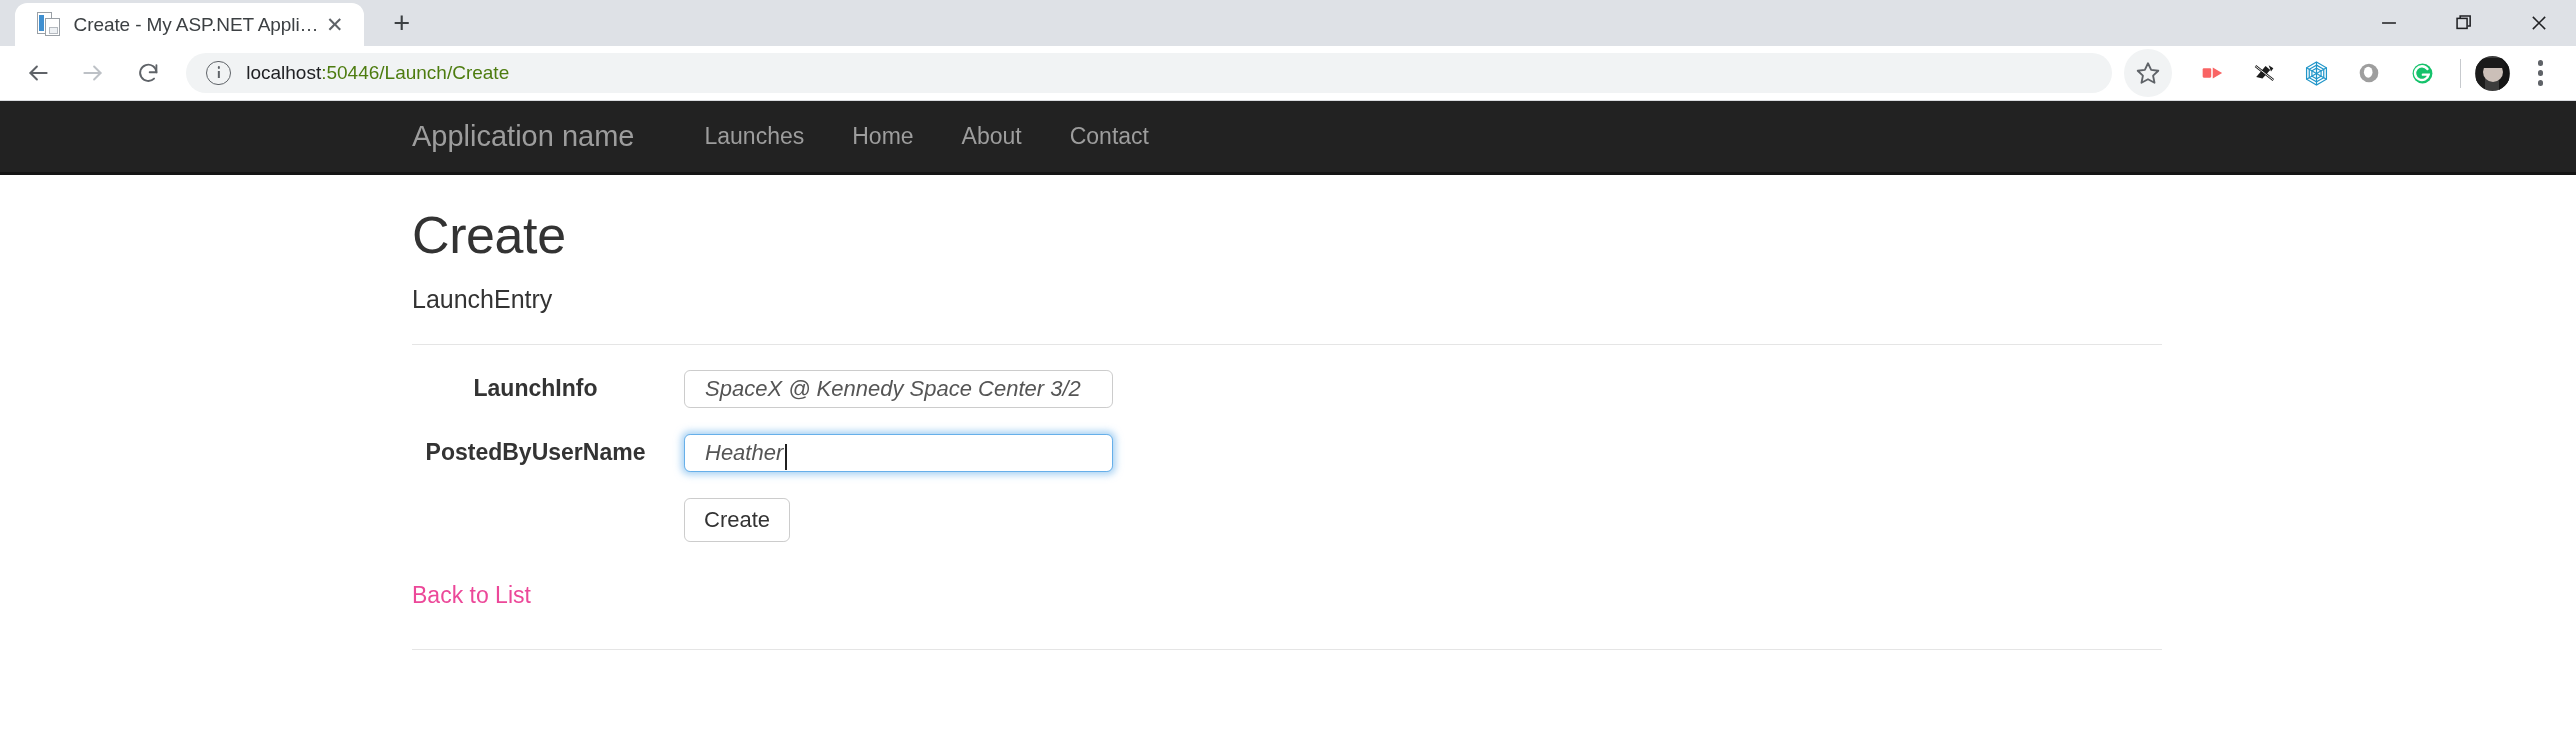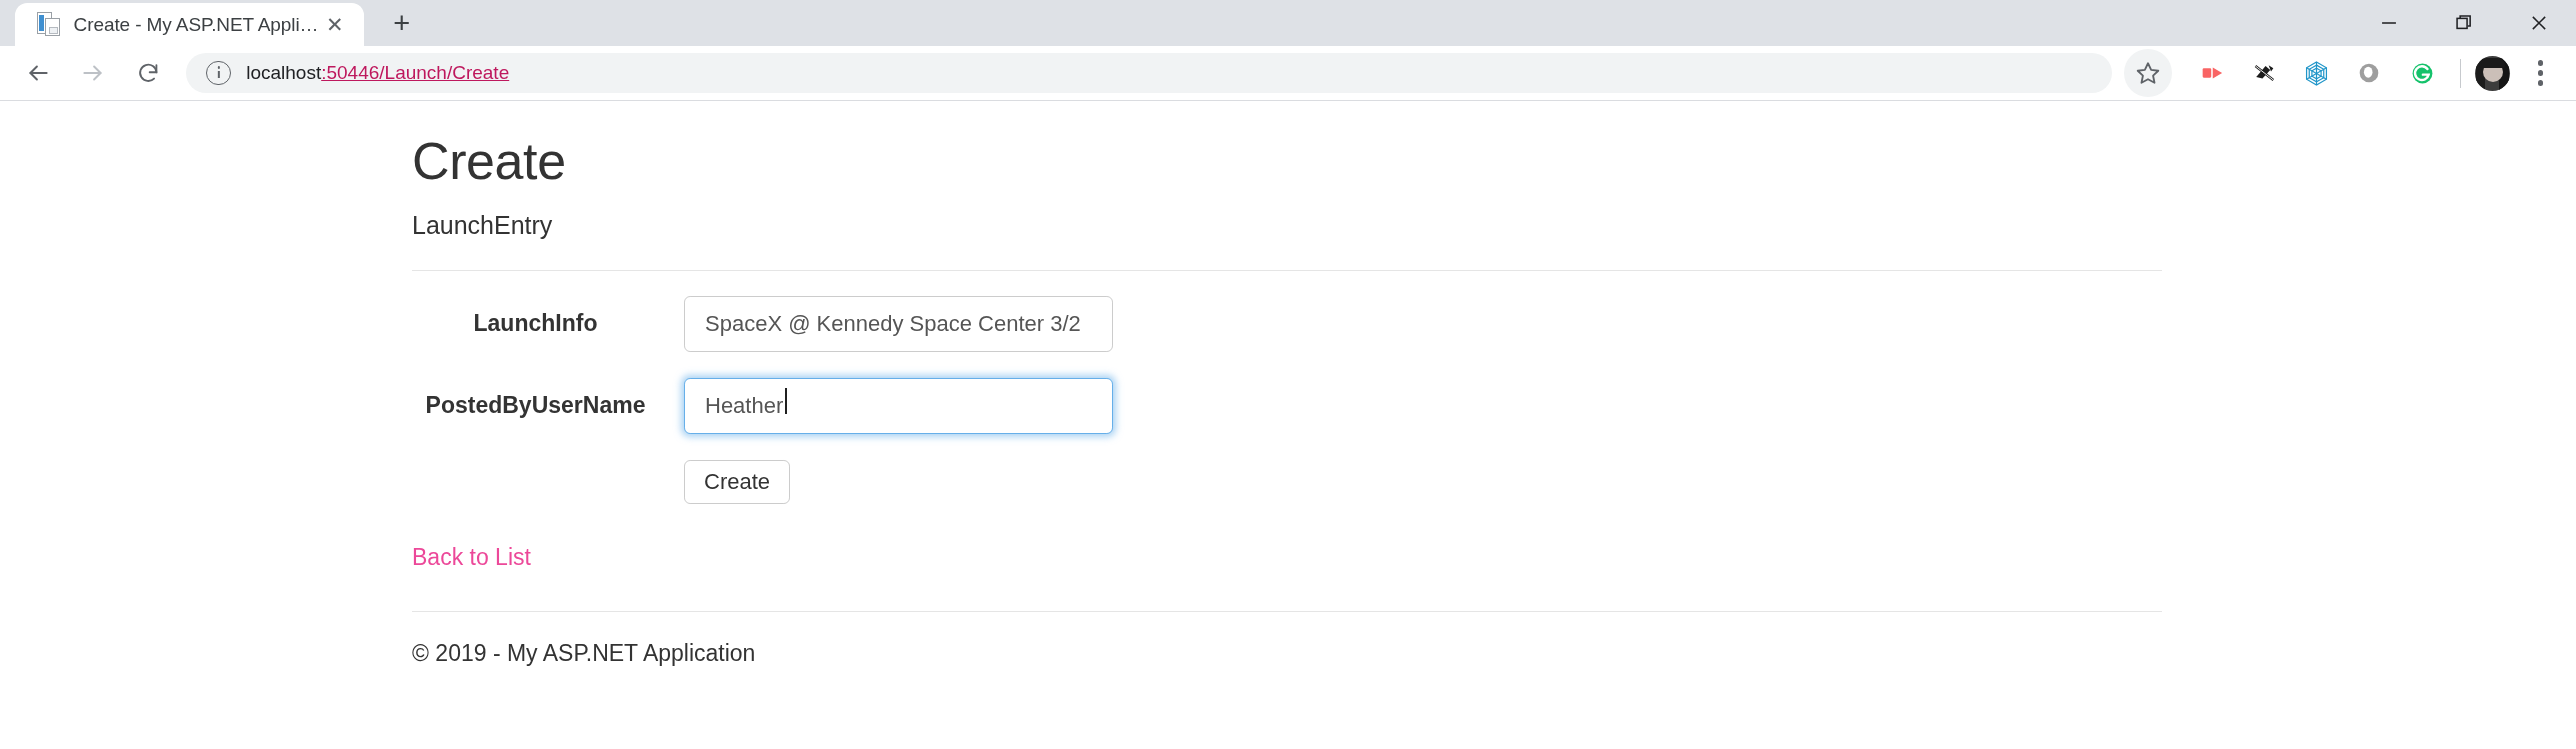--- a/index.html
+++ b/index.html
@@ -141,21 +141,21 @@
     background: #5f6368; border-radius: 50%;
   }
   .info-icon::after {
     content: "";
     position: absolute; left: 50%; top: 9.2px;
     transform: translateX(-50%);
     width: 2.3px; height: 7px;
     background: #5f6368;
   }
   .url { font-size: 19px; color: #202124; white-space: nowrap; }
-  .url .dim { color: #be185d; text-decoration: underline; }
+  .url .dim { color: #4d7c0f; }
 
   .tb-icon {
     width: 48px; height: 48px;
     display: flex; align-items: center; justify-content: center;
     margin-left: 4.6px;
     flex: 0 0 auto;
   }
   .star-wrap {
     width: 48px; height: 48px;
     border-radius: 50%;
@@ -279,29 +279,30 @@
     flex: 0 0 272px;
     text-align: center;
     padding-right: 25px;
     font-size: 23px;
     font-weight: bold;
     color: #333333;
     white-space: nowrap;
   }
   .form-control {
     width: 429px;
-    height: 56px;
+    height: 38px;
     border: 0.8px solid #cccccc;
     border-radius: 6.1px;
     font-size: 22px;
     color: #555555;
     padding: 0 20px;
     font-family: "Liberation Sans", sans-serif;
     background: #ffffff;
     outline: none;
+    font-style: italic;
   }
   .form-control.focused {
     border: 1.5px solid #66afe9;
     box-shadow: 0 0 7.7px 2.3px rgba(102,175,233,.55);
   }
   .focus-wrap { position: relative; display: inline-block; }
   .caret {
     position: absolute;
     top: 10px;
     width: 1.5px; height: 26px;
@@ -460,20 +461,29 @@
 
     <div class="menu-dots">
       <span></span>
         <span></span>
         <span></span>
     </div>
   </div>
 
   <div class="page">
 
+    <div class="navbar">
+      <div class="brand">Application name</div>
+      <div class="navlinks">
+        <div class="navlink">Launches</div>
+        <div class="navlink">Home</div>
+        <div class="navlink">About</div>
+        <div class="navlink">Contact</div>
+      </div>
+    </div>
 
     <div class="container">
       <h2 class="h2-title">Create</h2>
       <h4 class="h4-sub">LaunchEntry</h4>
       <hr class="hr">
 
       <div class="form-group">
         <div class="form-label">LaunchInfo</div>
         <input class="form-control" type="text" value="SpaceX @ Kennedy Space Center 3/2" style="">
       </div>
@@ -489,18 +499,17 @@
       <div class="btn-row">
         <div class="btn-spacer"></div>
         <button class="btn-default">Create</button>
       </div>
 
       <div class="backlink-row">
         <a class="backlink" href="#">Back to List</a>
       </div>
 
       <hr class="footer-hr">
-      <div class="footer-text">© 2019 - My ASP.NET Application</div>
     </div>
 
   </div>
 </div>
 
 
 </body></html>

